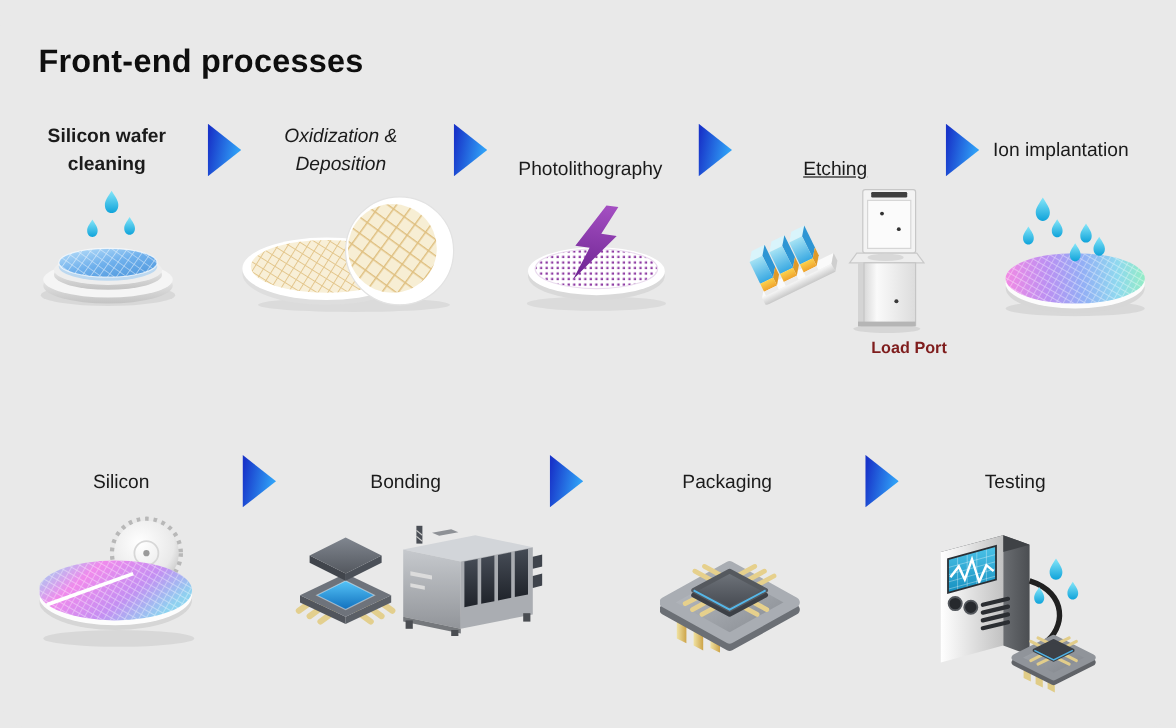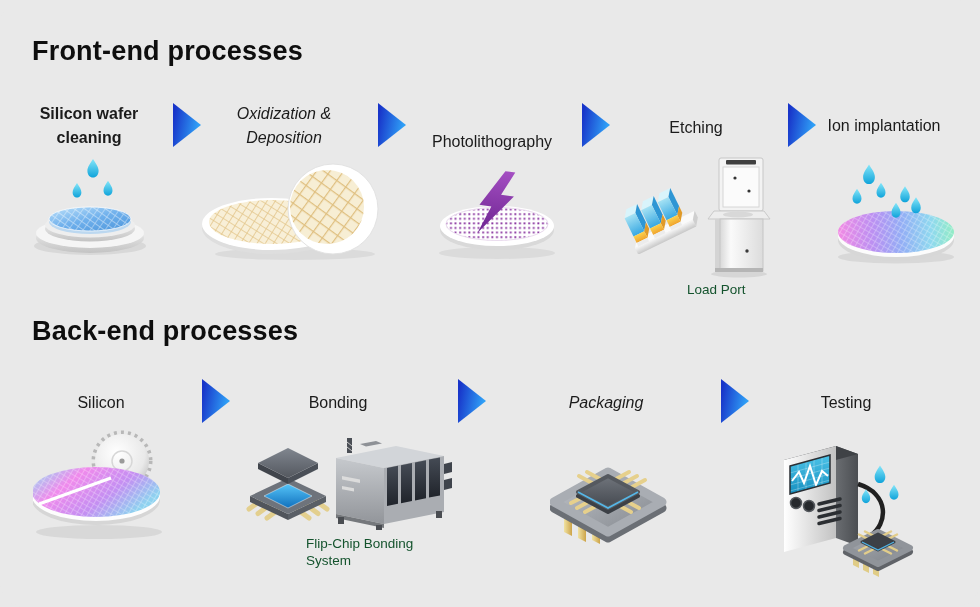--- a/index.html
+++ b/index.html
@@ -17,41 +17,40 @@
     text-align:center; font-size:16px; line-height:24px; color:#1b1b1b;
     white-space:pre-line;
   }
   .arrow {
     position:absolute; width:28px; height:44px;
     background:linear-gradient(100deg,#1834c9 8%,#2f9ff6 82%);
     clip-path:polygon(0 0,100% 50%,0 100%);
   }
   .illus { position:absolute; }
   .caption {
-    position:absolute; font-size:13.5px; font-weight:400; line-height:17px;
-    color:#14532d; text-align:left; white-space:pre-line;
+    position:absolute; font-size:13.5px; font-weight:700; line-height:17px;
+    color:#7f1d1d; text-align:right; white-space:pre-line;
   }
 </style>
 </head>
 <body>
 
 <div class="stage">
 
   <h1 class="title" style="left:32px; top:36px;">Front-end processes</h1>
-  <h1 class="title" style="left:32px; top:316px;">Back-end processes</h1>
 
   <div class="step-label" style="left:4px; top:102px;font-weight:bold;">Silicon wafer
 cleaning</div>
   <div class="arrow" style="left:173px; top:103px;"></div>
   <div class="step-label" style="left:199px; top:102px;font-style:italic;">Oxidization &amp;
 Deposition</div>
   <div class="arrow" style="left:378px; top:103px;"></div>
   <div class="step-label" style="left:407px; top:118px;">Photolithography</div>
   <div class="arrow" style="left:582px; top:103px;"></div>
-  <div class="step-label" style="left:611px; top:104px;">Etching</div>
+  <div class="step-label" style="left:611px; top:118px;text-decoration:underline;">Etching</div>
   <div class="arrow" style="left:788px; top:103px;"></div>
   <div class="step-label" style="left:799px; top:102px;">Ion implantation</div>
 
   <svg class="illus" style="left:30px; top:148px;" width="120" height="115" viewBox="0 0 120 115">
     <defs>
       <linearGradient id="s1side" x1="0" y1="0" x2="0" y2="1">
           <stop offset="0" stop-color="#f7f7f7"></stop>
           <stop offset="1" stop-color="#c3c3c3"></stop>
         </linearGradient>
       <linearGradient id="s1b" x1="0" y1="0" x2=".8" y2="1">
@@ -234,21 +233,21 @@
       <path transform="translate(70,34) scale(.85)" d="M0,-9 C3.2,-3.8 5.6,-0.8 5.6,2.8 C5.6,7 3.1,9.6 0,9.6 C-3.1,9.6 -5.6,7 -5.6,2.8 C-5.6,-0.8 -3.2,-3.8 0,-9 Z"></path>
       <path transform="translate(61,50) scale(.8)" d="M0,-9 C3.2,-3.8 5.6,-0.8 5.6,2.8 C5.6,7 3.1,9.6 0,9.6 C-3.1,9.6 -5.6,7 -5.6,2.8 C-5.6,-0.8 -3.2,-3.8 0,-9 Z"></path>
       <path transform="translate(81,45) scale(.85)" d="M0,-9 C3.2,-3.8 5.6,-0.8 5.6,2.8 C5.6,7 3.1,9.6 0,9.6 C-3.1,9.6 -5.6,7 -5.6,2.8 C-5.6,-0.8 -3.2,-3.8 0,-9 Z"></path>
     </g>
   </svg>
 
   <div class="step-label" style="left:16px; top:379px;">Silicon</div>
   <div class="arrow" style="left:202px; top:379px;"></div>
   <div class="step-label" style="left:253px; top:379px;text-align:center;">Bonding</div>
   <div class="arrow" style="left:458px; top:379px;"></div>
-  <div class="step-label" style="left:521px; top:379px;font-style:italic;">Packaging</div>
+  <div class="step-label" style="left:521px; top:379px;">Packaging</div>
   <div class="arrow" style="left:721px; top:379px;"></div>
   <div class="step-label" style="left:761px; top:379px;text-align:right;">Testing</div>
 
   <svg class="illus" style="left:33px; top:428px;" width="155" height="115" viewBox="0 0 155 115">
     <defs>
       <radialGradient id="s6saw" cx=".4" cy=".35" r=".75">
         <stop offset="0" stop-color="#ffffff"></stop>
           <stop offset=".7" stop-color="#e9e9e9"></stop>
           <stop offset="1" stop-color="#c0c0c0"></stop>
       </radialGradient>
@@ -336,22 +335,20 @@
       <polygon points="124,26 132,24 132,34 124,36" fill="#3f444c"></polygon>
       <polygon points="124,42 132,40 132,50 124,52" fill="#3f444c"></polygon>
       <polygon points="22,38 40,41.5 40,45 22,41.5" fill="#dcdcdc"></polygon>
       <polygon points="22,48 34,50.3 34,53.5 22,51.2" fill="#dcdcdc"></polygon>
       <polygon points="16,76 64,86 64,90 16,80" fill="#75787c"></polygon>
       <rect x="18" y="79" width="6" height="7" fill="#4a4d52"></rect>
       <rect x="56" y="87" width="6" height="5" fill="#4a4d52"></rect>
       <rect x="116" y="73" width="6" height="7" fill="#4a4d52"></rect>
     </g>
   </svg>
-  <div class="caption" style="left:306px; top:535px; width:145px;">Flip-Chip Bonding
-System</div>
 
   <svg class="illus" style="left:550px; top:446px;" width="122" height="98" viewBox="0 0 122 98">
     <defs>
       <linearGradient id="s8b" x1="0" y1="0" x2="1" y2="1">
           <stop offset="0" stop-color="#c2c6cc"></stop>
           <stop offset="1" stop-color="#82868c"></stop>
         </linearGradient>
       <linearGradient id="s8lid" x1="0" y1="0" x2="0" y2="1">
           <stop offset="0" stop-color="#70757c"></stop>
           <stop offset="1" stop-color="#44484f"></stop>

